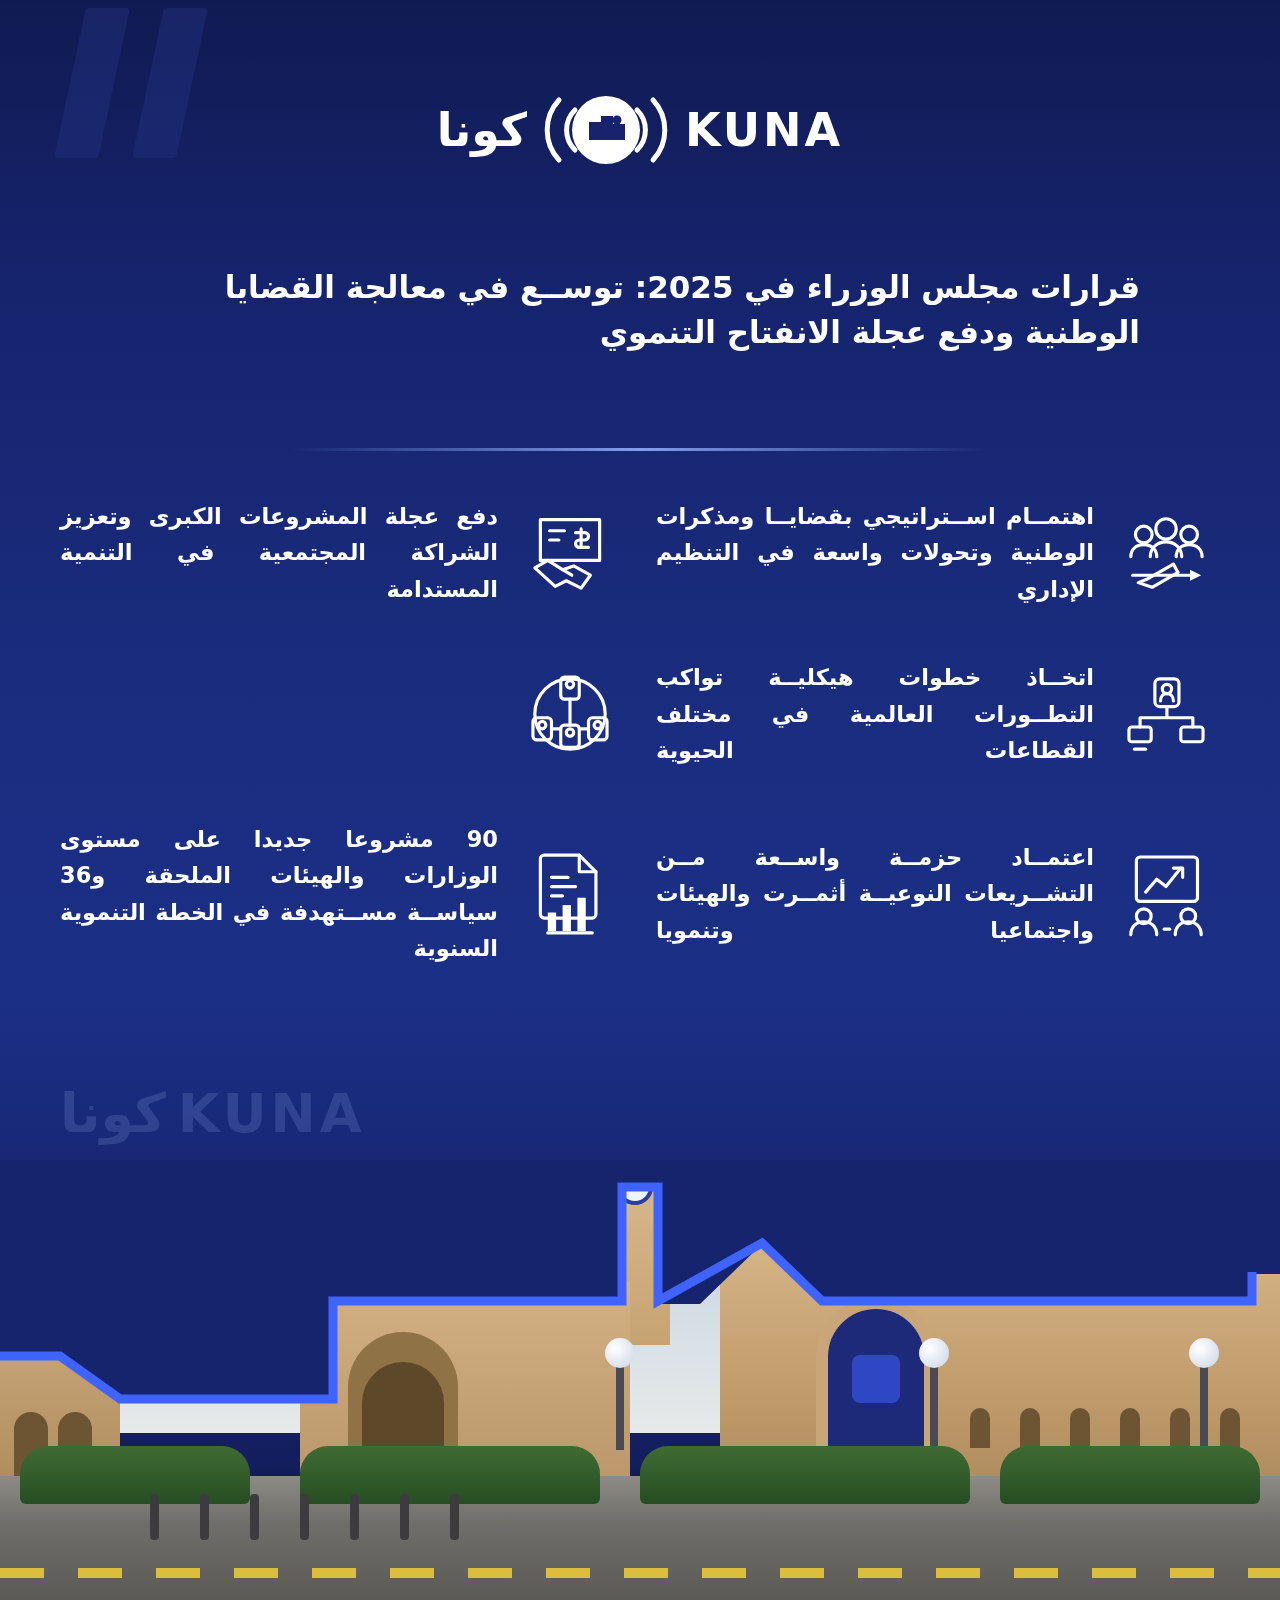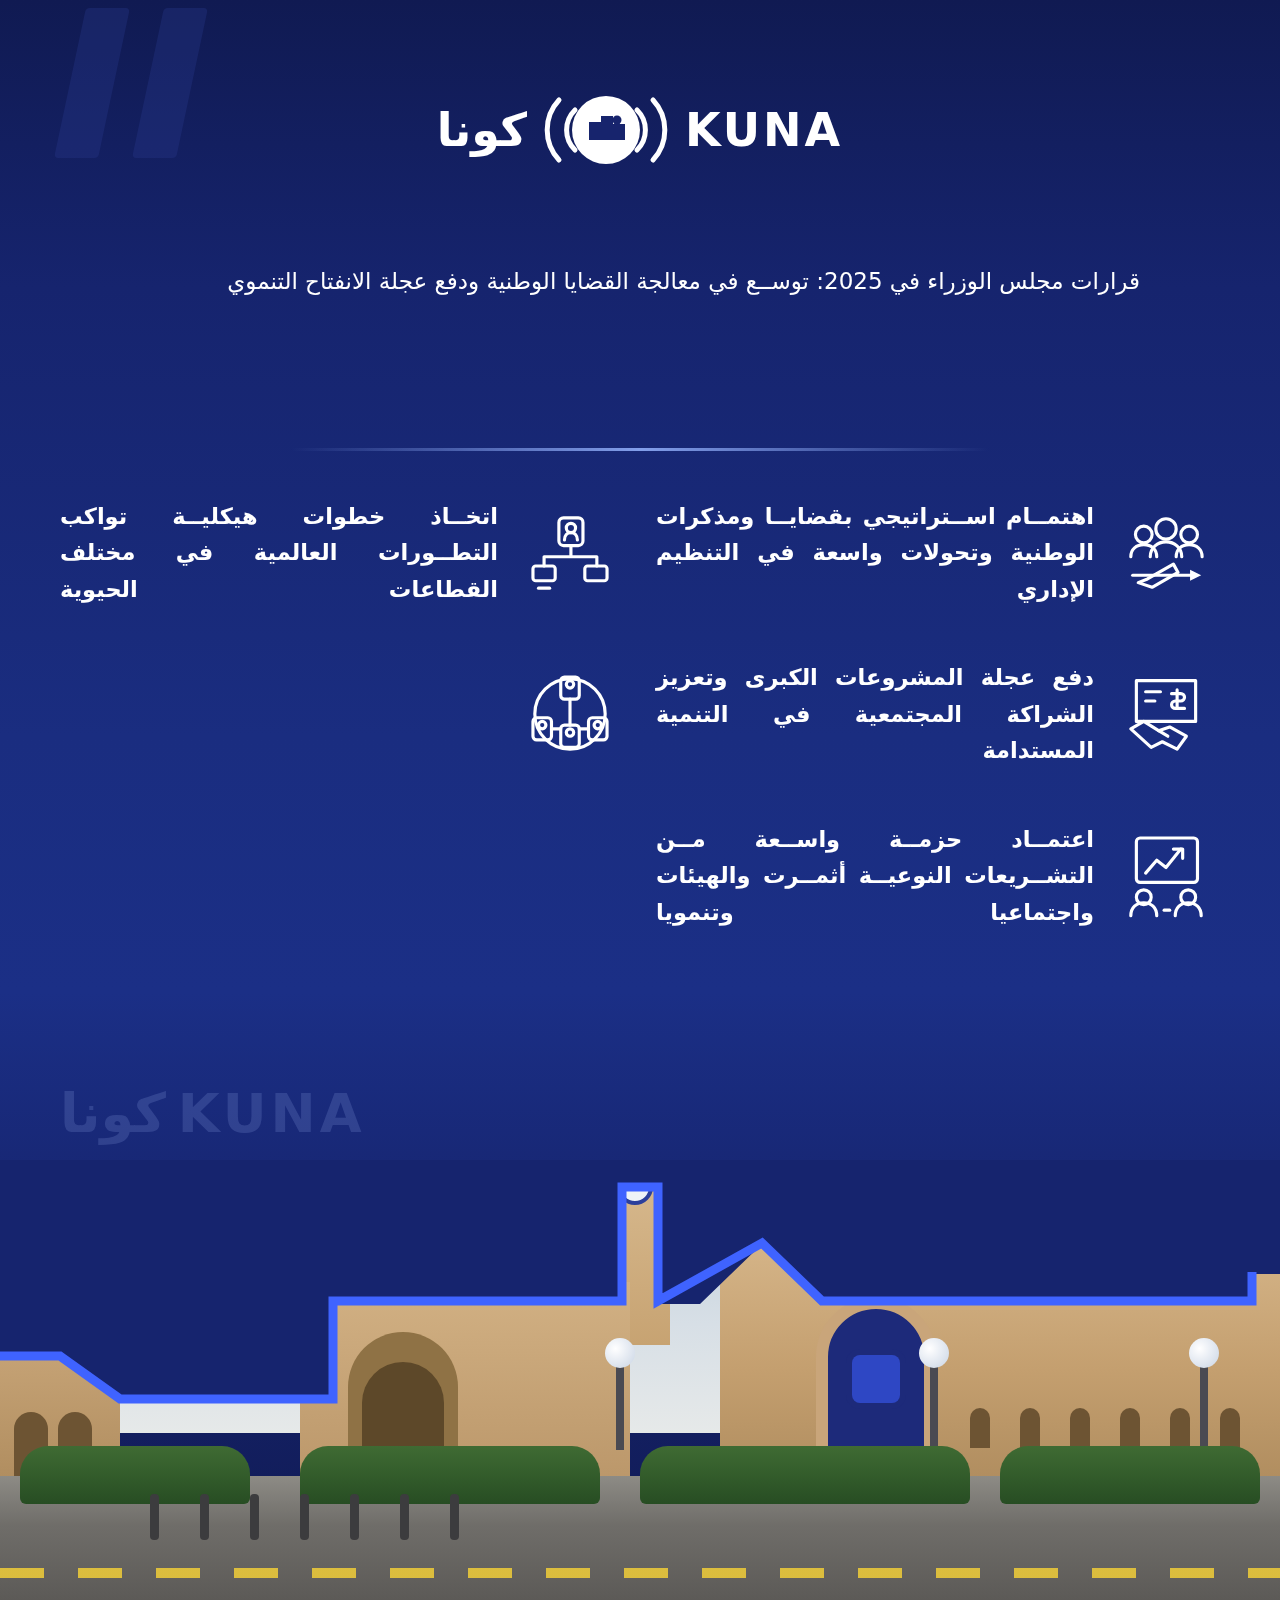--- a/index.html
+++ b/index.html
@@ -53,22 +53,22 @@
   .logo-mark { width: 130px; height: 104px; }
 
   
   .title-wrap {
     position: absolute;
     top: 265px; left: 140px; right: 140px;
     text-align: right;
   }
   .title {
     color: #ffffff;
-    font-size: 23px;
-    font-weight: normal;
+    font-size: 31px;
+    font-weight: bold;
     line-height: 1.45;
     letter-spacing: 0px;
   }
 
   
   .divider {
     position: absolute;
     top: 448px; left: 290px; width: 700px; height: 3px;
     background: linear-gradient(90deg, rgba(90,130,255,0) 0%, rgba(150,180,255,.85) 50%, rgba(90,130,255,0) 100%);
     filter: blur(.4px);
@@ -290,43 +290,43 @@
             <path d="M80 72l12 6-12 6z" fill="#ffffff" stroke="none"></path>
           <path d="M24 86l10-4 28-16 5 9-28 16z"></path>
         </svg>
       </div>
       <div class="txt">اهتمــام اســتراتيجي  بقضايــا ومذكرات الوطنية وتحولات واسعة في التنظيم الإداري</div>
     </div>
 
     <div class="point">
       <div class="icon">
         <svg viewBox="0 0 108 108" width="100" height="100" fill="none" stroke="#ffffff" stroke-width="3.4" stroke-linecap="round" stroke-linejoin="round">
+          <path d="M22 18h64v44H22z"></path>
+          <path d="M32 30h16M32 40h10"></path>
+          <path d="M66 28v18M60 32h10a4 4 0 0 1 0 8h-6a4 4 0 0 0 0 8h10"></path>
+          <path d="M16 70l14-8 16 10 12-4 18 10-10 14-16-8-12 6z"></path>
+          <path d="M46 72l10 6"></path>
+        </svg>
+      </div>
+      <div class="txt">دفع عجلة المشروعات الكبرى وتعزيز الشراكة المجتمعية في التنمية المستدامة</div>
+    </div>
+
+    <div class="point">
+      <div class="icon">
+        <svg viewBox="0 0 108 108" width="100" height="100" fill="none" stroke="#ffffff" stroke-width="3.4" stroke-linecap="round" stroke-linejoin="round">
           <rect x="42" y="16" width="26" height="30" rx="5"></rect>
           <circle cx="55" cy="27" r="5"></circle>
             <path d="M48 40c0-5 3-8 7-8s7 3 7 8"></path>
           <path d="M55 46v12H26v10M55 58h28v10"></path>
           <rect x="14" y="68" width="24" height="16" rx="3"></rect>
           <rect x="70" y="68" width="24" height="16" rx="3"></rect>
           <path d="M20 92h12"></path>
         </svg>
       </div>
       <div class="txt">اتخــاذ خطوات هيكليــة تواكب التطــورات العالمية في مختلف القطاعات الحيوية</div>
-    </div>
-
-    <div class="point">
-      <div class="icon">
-        <svg viewBox="0 0 108 108" width="100" height="100" fill="none" stroke="#ffffff" stroke-width="3.4" stroke-linecap="round" stroke-linejoin="round">
-          <path d="M22 18h64v44H22z"></path>
-          <path d="M32 30h16M32 40h10"></path>
-          <path d="M66 28v18M60 32h10a4 4 0 0 1 0 8h-6a4 4 0 0 0 0 8h10"></path>
-          <path d="M16 70l14-8 16 10 12-4 18 10-10 14-16-8-12 6z"></path>
-          <path d="M46 72l10 6"></path>
-        </svg>
-      </div>
-      <div class="txt">دفع عجلة المشروعات الكبرى وتعزيز الشراكة المجتمعية في التنمية المستدامة</div>
     </div>
 
     <div class="point">
       <div class="icon">
         <svg viewBox="0 0 108 108" width="100" height="100" fill="none" stroke="#ffffff" stroke-width="3.4" stroke-linecap="round" stroke-linejoin="round">
           <circle cx="54" cy="54" r="38"></circle>
           <rect x="44" y="14" width="20" height="24" rx="4"></rect>
             <circle cx="54" cy="22" r="4"></circle>
           <rect x="14" y="58" width="20" height="24" rx="4"></rect>
             <circle cx="24" cy="66" r="4"></circle>
@@ -348,20 +348,34 @@
           <circle cx="30" cy="78" r="8"></circle>
             <path d="M16 98c0-9 6-14 14-14s14 5 14 14"></path>
           <circle cx="78" cy="78" r="8"></circle>
             <path d="M64 98c0-9 6-14 14-14s14 5 14 14"></path>
           <path d="M52 92h6"></path>
         </svg>
       </div>
       <div class="txt">اعتمــاد حزمــة واســعة مــن التشــريعات النوعيــة أثمــرت والهيئات واجتماعيا وتنمويا</div>
     </div>
 
+    <div class="point">
+      <div class="icon">
+        <svg viewBox="0 0 108 108" width="100" height="100" fill="none" stroke="#ffffff" stroke-width="3.4" stroke-linecap="round" stroke-linejoin="round">
+          <path d="M26 12h38l18 18v46a4 4 0 0 1-4 4H26a4 4 0 0 1-4-4V16a4 4 0 0 1 4-4z"></path>
+          <path d="M64 12v18h18"></path>
+          <path d="M34 36h18M34 46h26M34 56h12"></path>
+          <rect x="30" y="74" width="9" height="20" fill="#ffffff" stroke="none"></rect>
+          <rect x="46" y="66" width="9" height="28" fill="#ffffff" stroke="none"></rect>
+          <rect x="62" y="58" width="9" height="36" fill="#ffffff" stroke="none"></rect>
+          <path d="M30 96h48"></path>
+        </svg>
+      </div>
+      <div class="txt">90 مشروعا جديدا على مستوى الوزارات والهيئات الملحقة و36 سياســة مســتهدفة في الخطة التنموية السنوية</div>
+    </div>
 
   </div>
 
   <div class="watermark">
     <span class="wm-en">KUNA</span>
     <span class="wm-ar">كونا</span>
   </div>
 
   <div class="photo">
     <div class="photo-frame">

